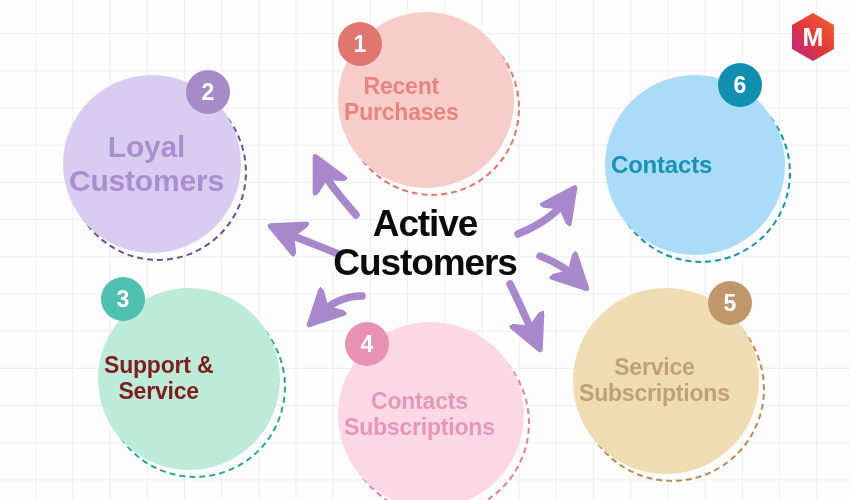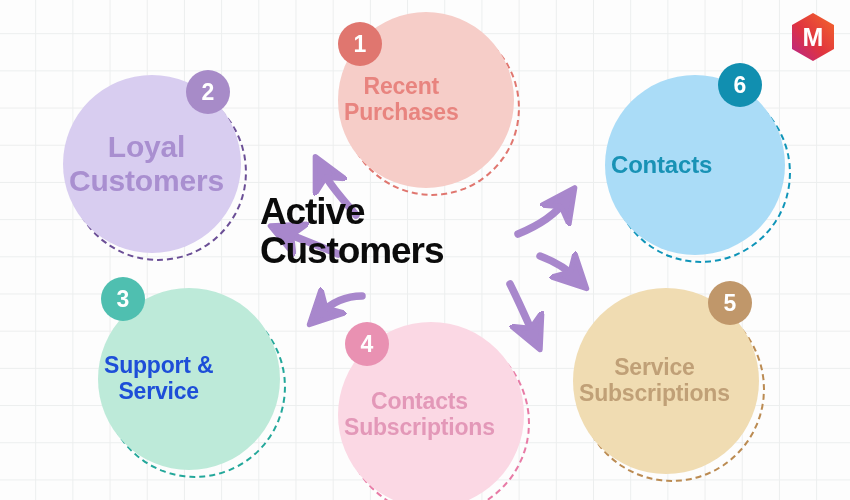--- a/index.html
+++ b/index.html
@@ -55,24 +55,24 @@
     font-weight: 800;
     font-size: 23px;
     line-height: 1;
     z-index: 6;
   }
 
   
   #center-title {
     position: absolute;
     left: 50%;
-    top: 231px;
+    top: 243px;
     transform: translate(-50%, -50%);
     width: 330px;
-    text-align: left;
+    text-align: center;
     color: #0b0b0b;
     font-weight: 800;
     font-size: 37px;
     line-height: 1.06;
     letter-spacing: -1.1px;
     white-space: pre-line;
     z-index: 7;
   }
 
   
@@ -121,21 +121,21 @@
   <div class="node-ring" style="left:69px; top:83px; width:178px; height:178px; border:2px dashed #6b4f96;"></div>
   <div class="node" style="left:63px; top:75px; width:178px; height:178px; background:#d8cdf0; color:#a98fd0; font-size:30px;">
     <span class="label">Loyal
 Customers</span>
   </div>
   <div class="badge" style="left:186px; top:70px; width:44px; height:44px; background:#a78bc8;">
     <span>2</span>
   </div>
 
   <div class="node-ring" style="left:104px; top:296px; width:182px; height:182px; border:2px dashed #23a79a;"></div>
-  <div class="node" style="left:98px; top:288px; width:182px; height:182px; background:#bdead9; color:#1d4ed8; font-size:23px;">
+  <div class="node" style="left:98px; top:288px; width:182px; height:182px; background:#bdead9; color:#7f1d1d; font-size:23px;">
     <span class="label">Support &amp;
 Service</span>
   </div>
   <div class="badge" style="left:101px; top:277px; width:44px; height:44px; background:#4fbfb0;">
     <span>3</span>
   </div>
 
   <div class="node-ring" style="left:344px; top:330px; width:186px; height:186px; border:2px dashed #e87ba6;"></div>
   <div class="node" style="left:338px; top:322px; width:186px; height:186px; background:#fbd8e4; color:#e398b8; font-size:23px;">
     <span class="label">Contacts

